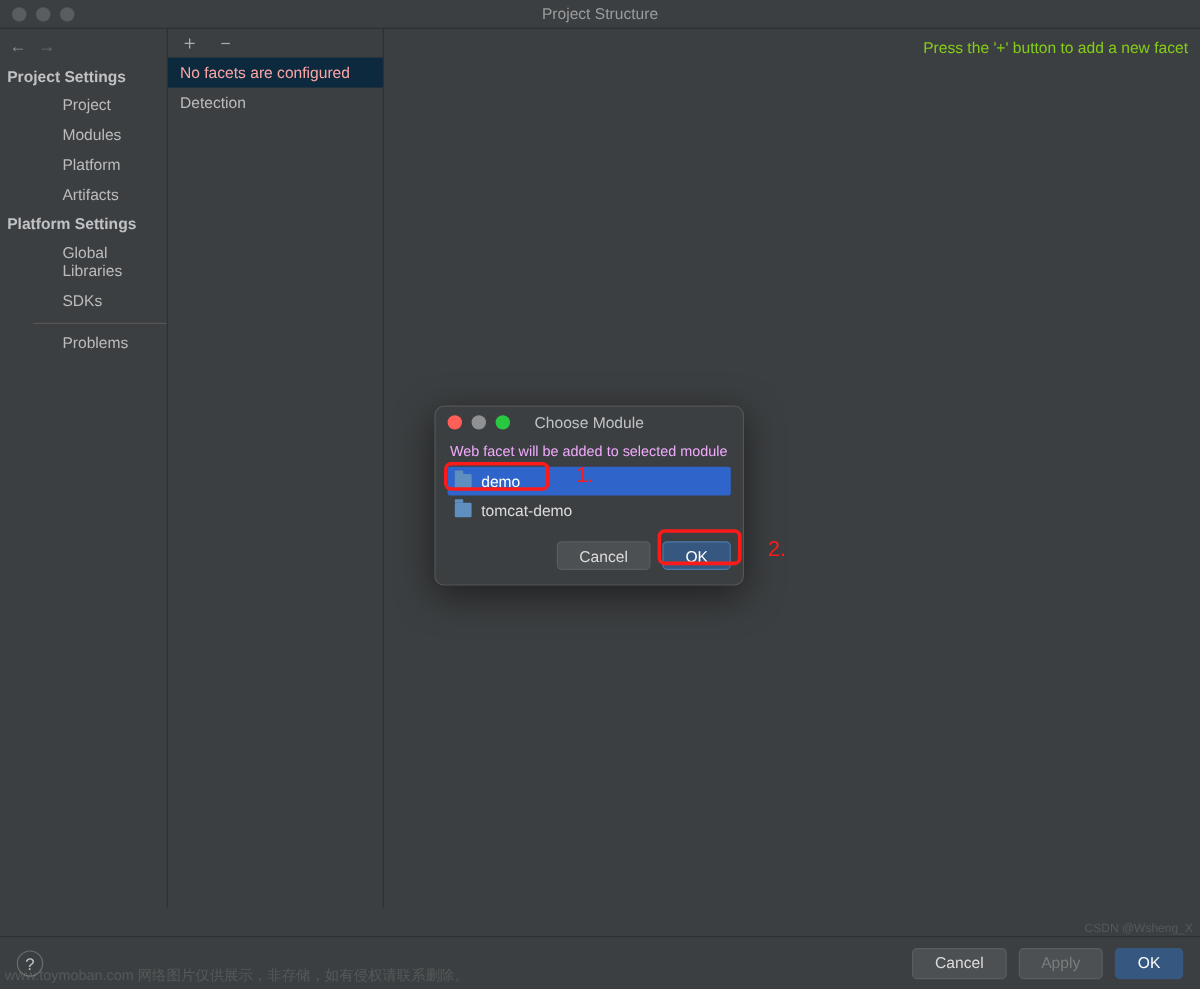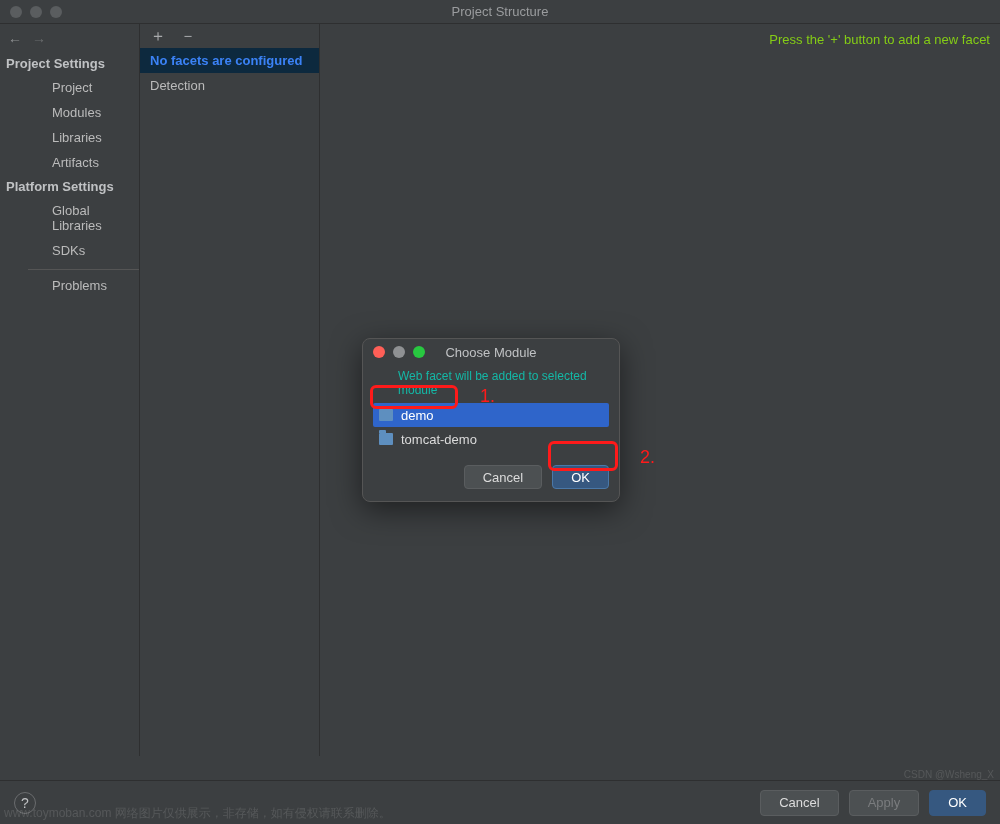--- a/index.html
+++ b/index.html
@@ -35,21 +35,21 @@
   .side-item.divider-top { border-top: 1px solid #555; margin-top: 6px; padding-top: 8px; }
   .midcol {
     width: 180px; border-right: 1px solid #2e2f30; background: #3c3f41;
   }
   .mid-toolbar {
     height: 24px; display: flex; align-items: center; gap: 14px;
     padding: 0 10px;
   }
   .mid-toolbar span { color: #a9abad; font-size: 16px; cursor: pointer; }
   .mid-item { padding: 5px 10px; color: #bbbbbb; cursor: pointer; }
-  .mid-item.sel { background: #0d293e; color: #3b82f6; font-weight: bold; }
+  .mid-item.sel { background: #0d293e; color: #fca5a5; }
   .main { flex: 1; padding: 8px 10px; color: #84cc16; text-align: right; }
   .footer {
     position: absolute; bottom: 0; left: 0; right: 0; height: 44px;
     border-top: 1px solid #2e2f30; background: #3c3f41;
     display: flex; align-items: center; padding: 0 14px;
   }
   .help {
     width: 22px; height: 22px; border-radius: 50%; border: 1px solid #6a6c6e;
     display: flex; align-items: center; justify-content: center;
     color: #c0c2c4; font-size: 14px; cursor: pointer;
@@ -77,21 +77,21 @@
     box-shadow: 0 8px 30px rgba(0,0,0,0.5);
   }
   .dlg-titlebar {
     height: 26px; display: flex; align-items: center; position: relative;
     border-bottom: 0;
   }
   .dlg-traffic { position: absolute; left: 10px; top: 7px; display: flex; gap: 8px; }
   .dot-r { background: #ff5f57; } .dot-y { background: #8f9193; } .dot-g { background: #28c840; }
   .dlg-title { margin: 0 auto; color: #c0c2c4; font-size: 13px; }
   .dlg-body { padding: 4px 10px 0 10px; }
-  .dlg-hint { color: #14b8a6; font-size: 12px; padding: 0 0 6px 2px; margin-left: 23px; }
+  .dlg-hint { color: #f0abfc; font-size: 12px; padding: 0 0 6px 2px; }
   .mod-list { }
   .mod-row {
     display: flex; align-items: center; gap: 8px; height: 24px;
     padding: 0 6px; color: #dcdcdc; cursor: pointer;
   }
   .mod-row.sel { background: #2f65ca; color: #ffffff; border-radius: 2px; }
   .mod-icon {
     width: 14px; height: 12px; background: #5e8fbf; border-radius: 1px;
     position: relative; flex-shrink: 0;
   }
@@ -129,21 +129,21 @@
 
 <div class="body">
   <div class="sidebar">
     <div class="nav-row" style="border:none;margin-top:-14px;margin-bottom:2px;">
       <span class="nav-arrow">←</span>
       <span class="nav-arrow" style="color:#6a6c6e;">→</span>
     </div>
     <div class="side-header">Project Settings</div>
     <div class="side-item l1">Project</div>
     <div class="side-item l1">Modules</div>
-    <div class="side-item l1">Libraries</div>
+    <div class="side-item l1">Platform</div>
     <div class="side-item l1">Artifacts</div>
     <div class="side-header">Platform Settings</div>
     <div class="side-item l1">Global Libraries</div>
     <div class="side-item l1">SDKs</div>
     <div class="side-item l1 divider-top">Problems</div>
   </div>
 
   <div class="midcol">
     <div class="mid-toolbar">
       <span>＋</span>

